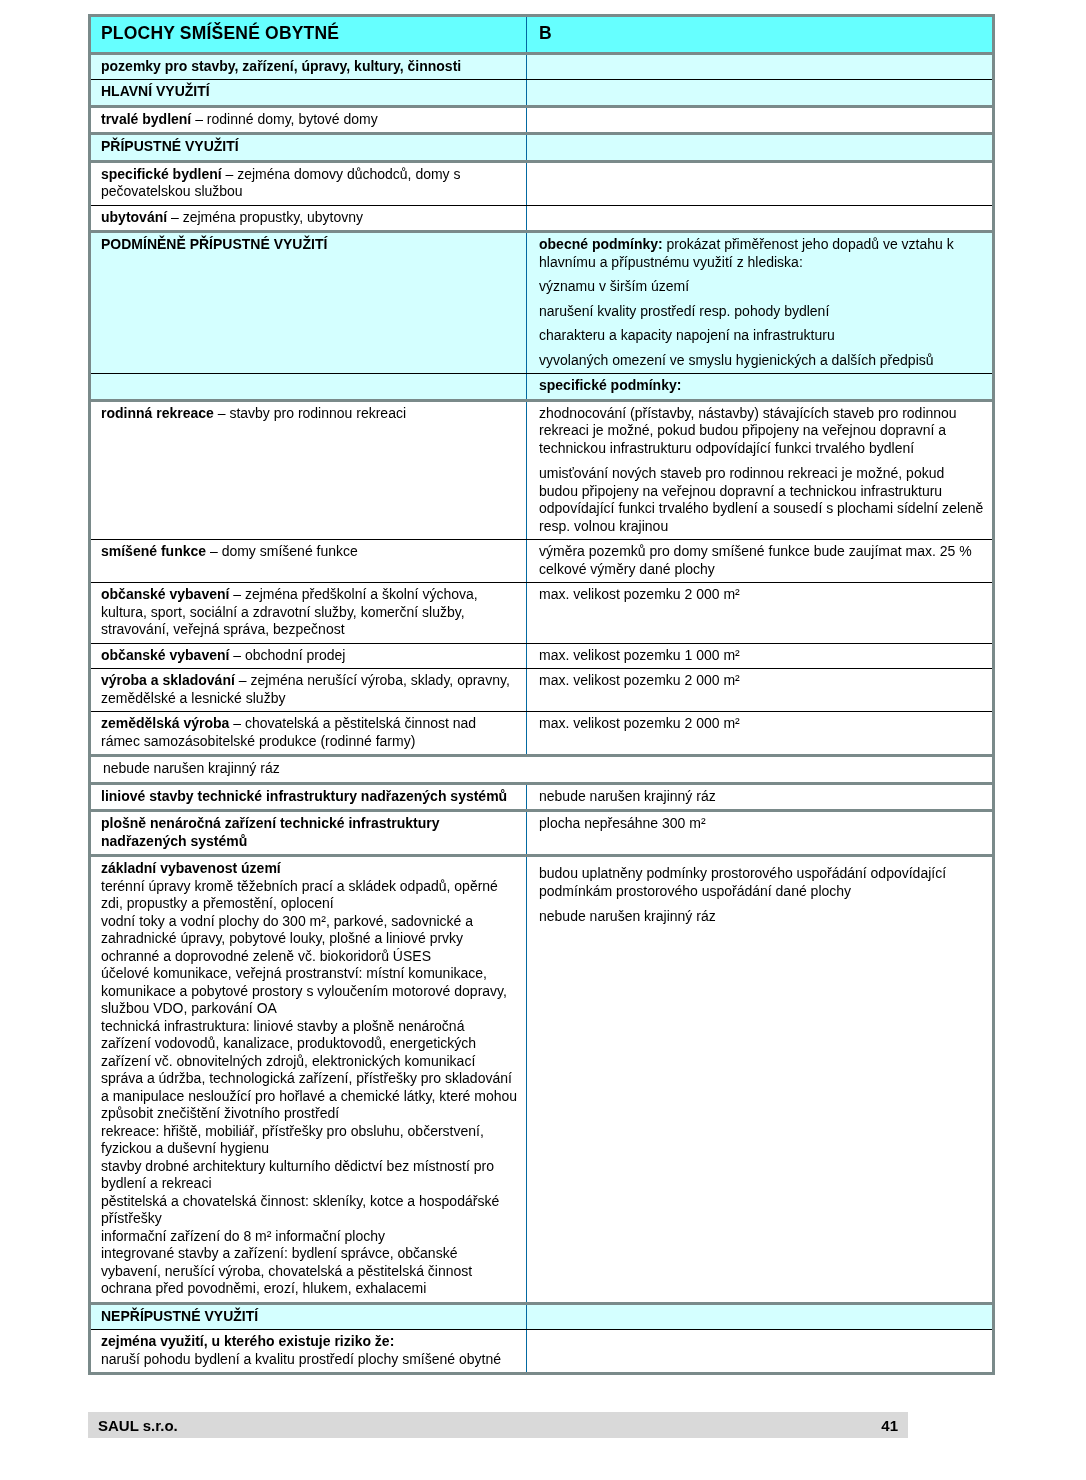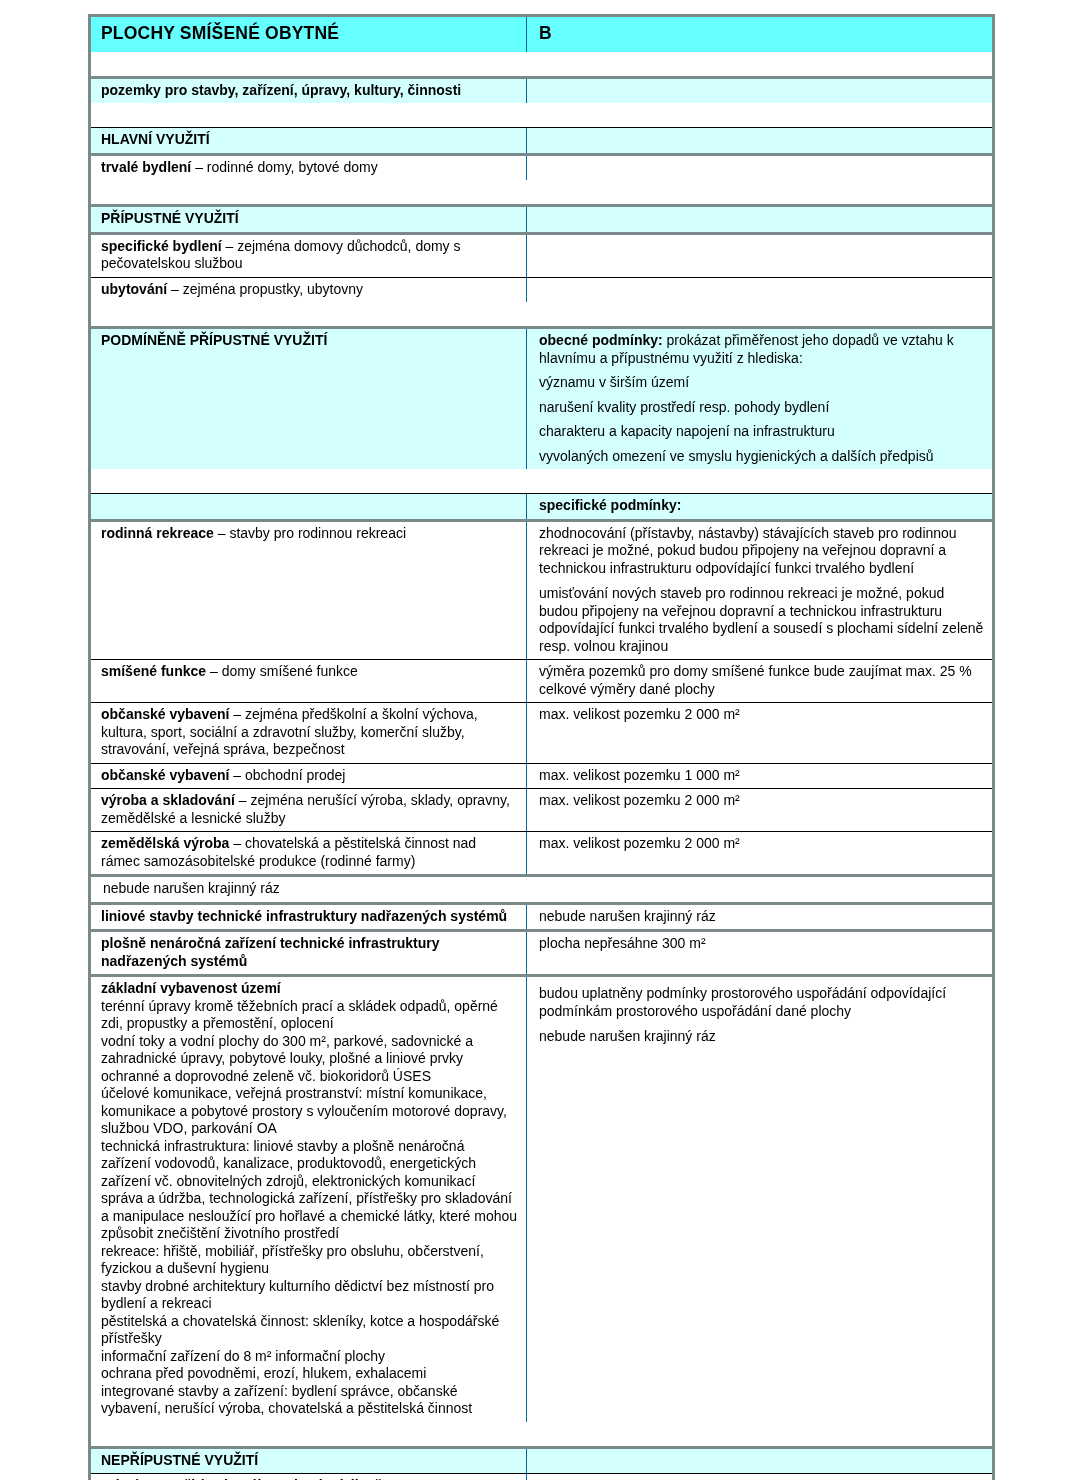--- a/index.html
+++ b/index.html
@@ -13,21 +13,21 @@
     margin:0 88px;width:907px;box-sizing:border-box;
     border:3px solid #7a8a8a;background:#fff;
     font-size:14px;line-height:1.25;
   }
   .r{display:flex;align-items:stretch;}
   .cl{flex:0 0 436px;width:436px;box-sizing:border-box;border-right:1px solid #0369a1;padding:3px 8px 4px 10px;}
   .cr{flex:1;box-sizing:border-box;padding:3px 8px 4px 12px;}
   .bt1{border-top:1px solid #000;}
   .bt3{border-top:3px solid #7a8a8a;}
   .bg-bright{background:#66ffff;}
-  .bg-light{background:#d4ffff;margin-top:24px;}
+  .bg-light{background:#d4ffff;}
   .title-row .cl,.title-row .cr{padding-top:6px;padding-bottom:7px;}
   .title-text{font-weight:bold;font-size:17.5px;letter-spacing:.2px;}
   .code-text{font-weight:bold;font-size:17.5px;}
   .hd{font-weight:bold;}
   .term{font-weight:bold;}
   .para + .para{margin-top:8px;}
   .listline{margin-top:7px;}
   .detline{margin:0;}
   .spacer-cell{min-height:14px;}
   .footer{
@@ -190,22 +190,22 @@
         <div class="term">základní vybavenost území</div>
         <div class="detline">terénní úpravy kromě těžebních prací a skládek odpadů, opěrné zdi, propustky a přemostění, oplocení</div>
         <div class="detline">vodní toky a vodní plochy do 300 m², parkové, sadovnické a zahradnické úpravy, pobytové louky, plošné a liniové prvky ochranné a doprovodné zeleně vč. biokoridorů ÚSES</div>
         <div class="detline">účelové komunikace, veřejná prostranství: místní komunikace, komunikace a pobytové prostory s vyloučením motorové dopravy, službou VDO, parkování OA</div>
         <div class="detline">technická infrastruktura: liniové stavby a plošně nenáročná zařízení vodovodů, kanalizace, produktovodů, energetických zařízení vč. obnovitelných zdrojů, elektronických komunikací</div>
         <div class="detline">správa a údržba, technologická zařízení, přístřešky pro skladování a manipulace nesloužící pro hořlavé a chemické látky, které mohou způsobit znečištění životního prostředí</div>
         <div class="detline">rekreace: hřiště, mobiliář, přístřešky pro obsluhu, občerstvení, fyzickou a duševní hygienu</div>
         <div class="detline">stavby drobné architektury kulturního dědictví bez místností pro bydlení a rekreaci</div>
         <div class="detline">pěstitelská a chovatelská činnost: skleníky, kotce a hospodářské přístřešky</div>
         <div class="detline">informační zařízení do 8 m² informační plochy</div>
+        <div class="detline">integrované stavby a zařízení: bydlení správce, občanské vybavení, nerušící výroba, chovatelská a pěstitelská činnost</div>
         <div class="detline">ochrana před povodněmi, erozí, hlukem, exhalacemi</div>
-        <div class="detline">integrované stavby a zařízení: bydlení správce, občanské vybavení, nerušící výroba, chovatelská a pěstitelská činnost</div>
       </div>
       <div class="cr" style="padding-top:8px;">
         <div class="para">budou uplatněny podmínky prostorového uspořádání odpovídající podmínkám prostorového uspořádání dané plochy</div>
         <div class="para">nebude narušen krajinný ráz</div>
       </div>
     </div>
 
     <div class="r bg-light bt3">
       <div class="cl hd">NEPŘÍPUSTNÉ VYUŽITÍ</div>
       <div class="cr"></div>

